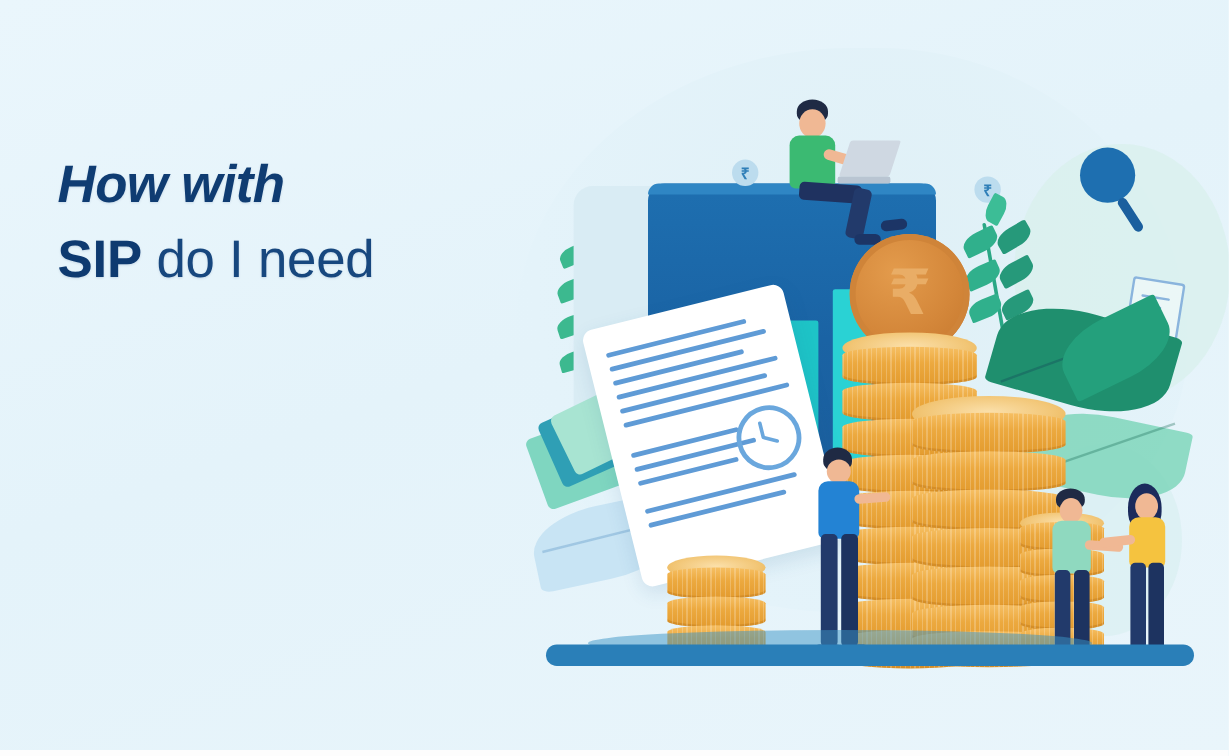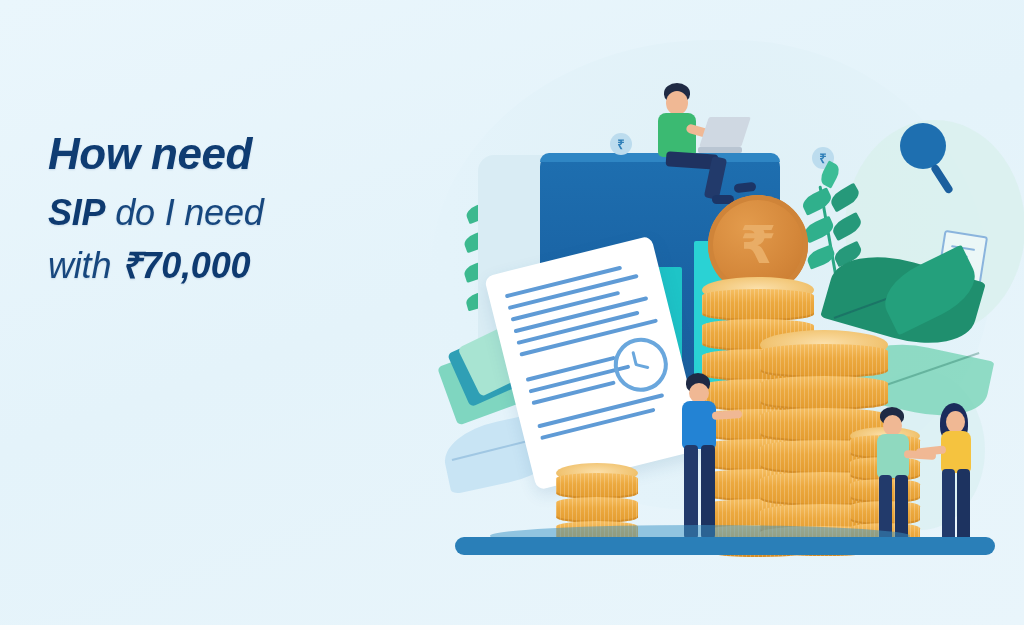--- a/index.html
+++ b/index.html
@@ -67,26 +67,25 @@
   }
   .hl-1 {
     font-size: 44px;
     font-weight: 700;
     font-style: italic;
     letter-spacing: -0.5px;
     margin-bottom: 19px;
     color: #0f3c72;
   }
   .hl-2, .hl-3, .hl-4, .hl-5 {
-    font-size: 36px;
+    font-size: 44px;
     font-weight: 400;
     letter-spacing: -0.2px;
     color: #17477e;
     margin-bottom: 17px;
-    font-style: italic;
   }
   .hl-5 { margin-bottom: 0; }
   .b { font-weight: 700; color: #0e3a70; }
 
   
   .illus {
     position: absolute;
     left: 430px;
     top: 55px;
     width: 594px;
@@ -326,23 +325,22 @@
 <body>
 
 <div id="canvas">
 
   <div class="bg-base"></div>
   <div class="bg-soft-blob"></div>
   <div class="bg-mint-blob"></div>
   <div class="bg-mint-blob2"></div>
 
   <div class="headline">
-    <span class="hl-line hl-1">How need</span>
+    <span class="hl-line hl-1">How with</span>
     <span class="hl-line hl-2"><span class="b">SIP</span><span> do I need</span></span>
-    <span class="hl-line hl-4"><span>with </span><span class="b">₹70,000</span></span>
   </div>
 
   <div class="illus">
 
     <div>
       <div class="stem" style="left:58px;top:138px;width:3px;height:130px;transform:rotate(6deg);"></div>
       <div class="leaf" style="left:36px;top:150px;width:26px;height:15px;background:#3cb98f;transform:rotate(-22deg);"></div>
       <div class="leaf" style="left:60px;top:146px;width:26px;height:15px;background:#34ab84;transform:rotate(152deg);"></div>
       <div class="leaf" style="left:34px;top:178px;width:28px;height:16px;background:#3cb98f;transform:rotate(-20deg);"></div>
       <div class="leaf" style="left:62px;top:176px;width:28px;height:16px;background:#34ab84;transform:rotate(154deg);"></div>

